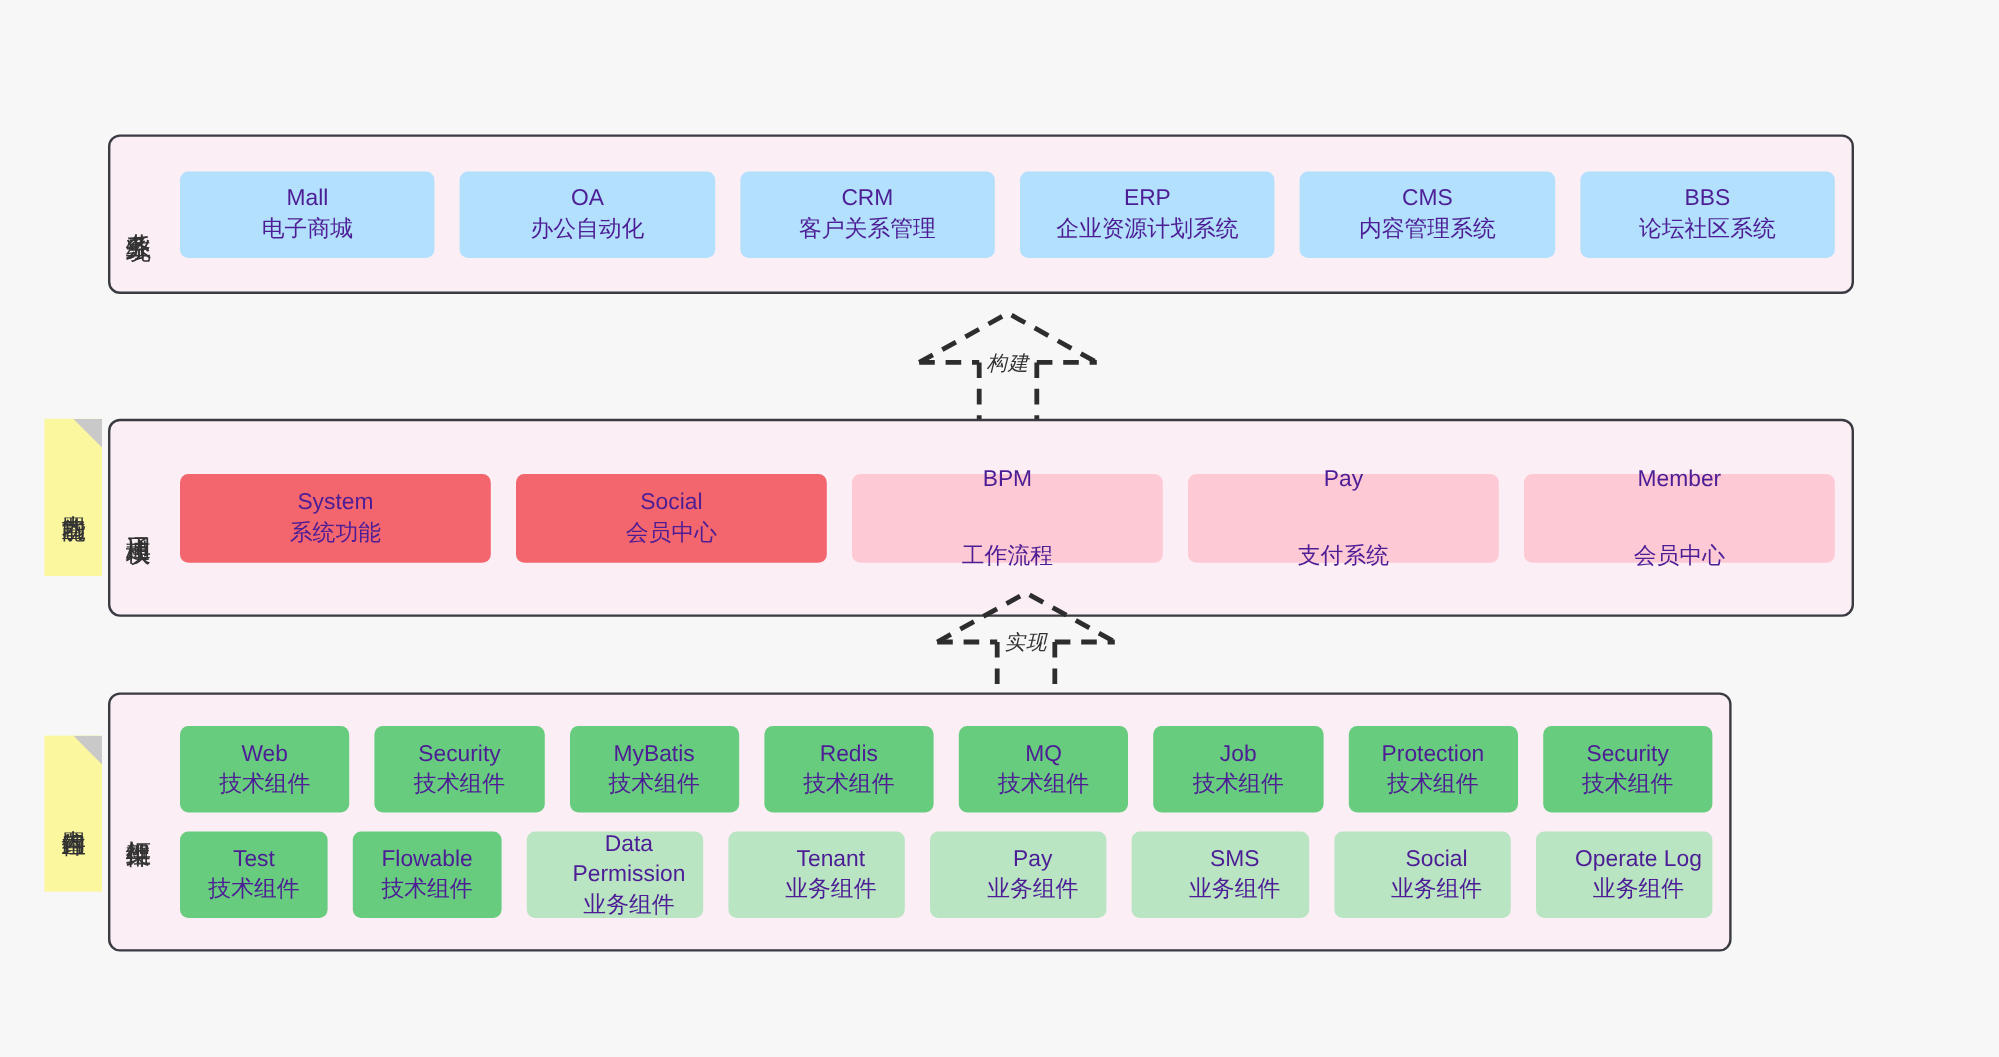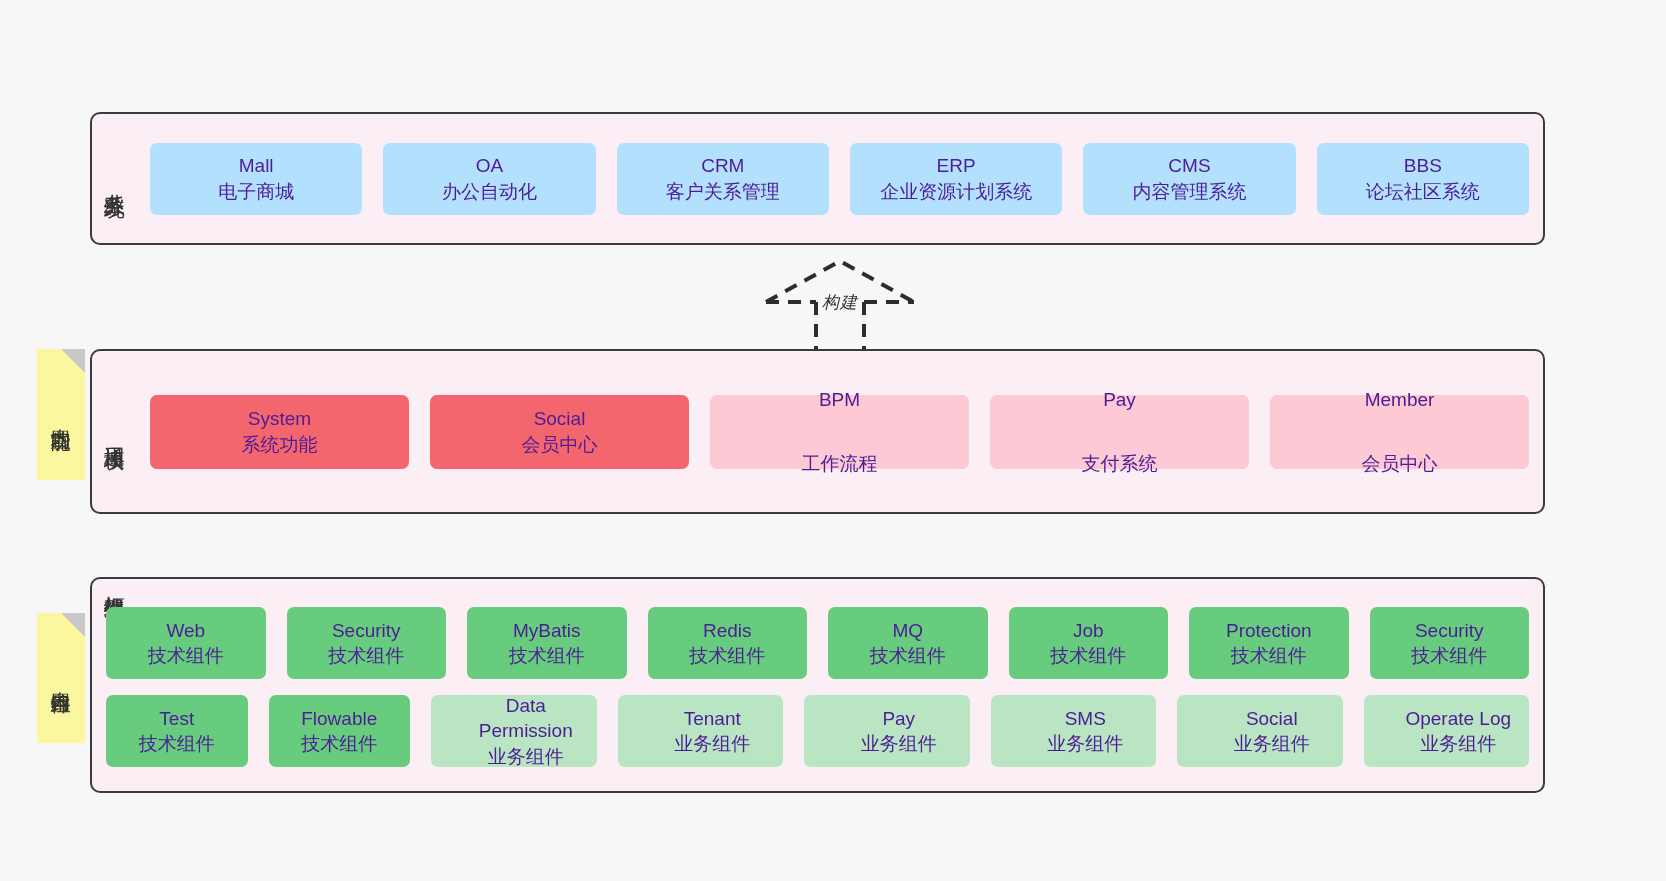--- a/index.html
+++ b/index.html
@@ -85,21 +85,21 @@
 
   .box-blue        { background: #b3e0fc; }
   .box-red         { background: #f4666e; }
   .box-pink        { background: #fcc9d4; gap: 38px; }
   .box-green-dark  { background: #68cc7e; }
   .box-green-light { background: #b9e5c2; padding-left: 28px; }
 
   
   #layer-business { left: 90px;  top: 112px; width: 1455px; height: 133px; }
   #layer-modules  { left: 90px;  top: 349px; width: 1455px; height: 165px; }
-  #layer-framework{ left: 90px;  top: 577px; width: 1455px; height: 216px; flex-direction: column; }
+  #layer-framework{ left: 90px;  top: 577px; width: 1353px; height: 216px; }
 
   #layer-business  .box { height: 72px; }
   #layer-modules   .box { height: 74px; }
   #layer-framework .box { height: 72px; }
 
   
   .sticky {
     position: absolute;
     width: 48px;
     background: #fbf79e;
@@ -246,20 +246,32 @@
         <div class="box box-pink">
           <span class="l1">Member</span>
           <span class="l2">会员中心</span>
         </div>
 
 
       </div>
     </div>
   </div>
 
+  <div class="uml-arrow" id="arrow-implement">
+    <svg viewBox="0 0 160 100" width="160" height="100" aria-hidden="true">
+      <g fill="none" stroke="#2d2d2d" stroke-width="4" stroke-dasharray="13 9" stroke-linecap="butt">
+        <polyline points="6,47 80,6 154,47"></polyline>
+        <polyline points="6,47 56,47"></polyline>
+        <polyline points="104,47 154,47"></polyline>
+        <polyline points="56,47 56,100"></polyline>
+        <polyline points="104,47 104,100"></polyline>
+      </g>
+    </svg>
+    <div class="arrow-label">实现</div>
+  </div>
 
   <div class="sticky" id="sticky-components">
     <span class="fold"></span>
     <span>内置组件</span>
   </div>
 
   <div class="layer" id="layer-framework">
     <div class="layer-caption">框架组件</div>
     <div class="layer-body">
 

